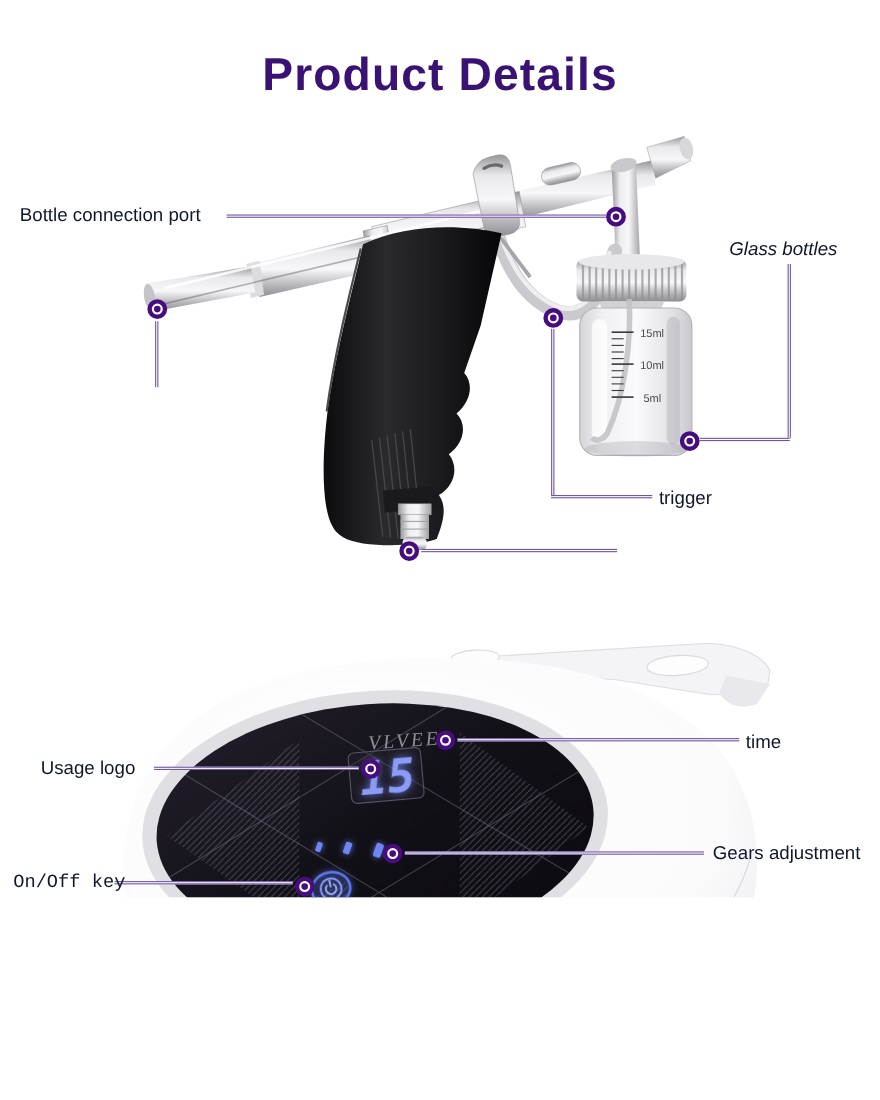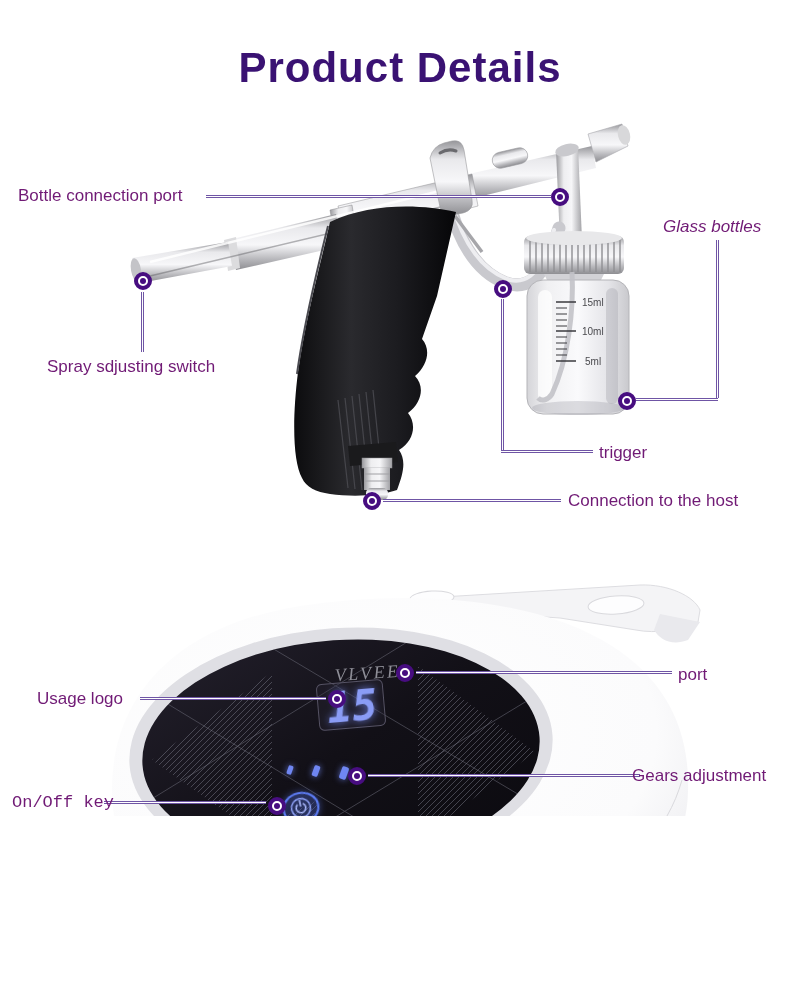--- a/index.html
+++ b/index.html
@@ -1,21 +1,21 @@
 <!DOCTYPE html>
 <html><head>
 <meta charset="utf-8">
 <style>
   html,body{margin:0;padding:0;background:#fff;}
   .stage{position:relative;width:800px;height:816px;background:#fff;overflow:hidden;
          font-family:"Liberation Sans",sans-serif;}
   .page-title{position:absolute;left:0;right:0;top:44px;text-align:center;
     font-size:42px;font-weight:bold;letter-spacing:1px;color:#3A1273;margin:0;}
   .scene{position:absolute;left:0;top:0;width:800px;height:1000px;z-index:1;}
-  .label{position:absolute;z-index:4;font-size:17px;line-height:20px;color:#701a75;white-space:nowrap;}
+  .label{position:absolute;z-index:4;font-size:17px;line-height:20px;color:#0f172a;white-space:nowrap;}
   .hline{position:absolute;z-index:3;height:3px;box-sizing:border-box;
     border-top:1px solid #6F55A5;border-bottom:1px solid #6F55A5;background:#fff;}
   .vline{position:absolute;z-index:3;width:3px;box-sizing:border-box;
     border-left:1px solid #6F55A5;border-right:1px solid #6F55A5;background:#fff;}
   .marker{position:absolute;z-index:5;width:18px;height:18px;border-radius:50%;
     background:#fff;border:4px solid #470D80;box-sizing:border-box;}
   .marker::after{content:"";position:absolute;left:2px;top:2px;width:6px;height:6px;
     border-radius:50%;background:#470D80;}
 </style>
 </head>
@@ -219,42 +219,40 @@
 
   <span class="label" style="left:18px;top:186px;">Bottle connection port</span>
   <div class="hline" style="left:206px;top:195px;width:345px;"></div>
   <div class="marker" style="left:551px;top:188px;"></div>
 
   <span class="label" style="left:663px;top:217px;font-style:italic;">Glass bottles</span>
   <div class="vline" style="left:716px;top:240px;height:158px;"></div>
   <div class="hline" style="left:636px;top:398px;width:82px;"></div>
   <div class="marker" style="left:618px;top:392px;"></div>
 
-  <span class="label" style="left:47px;top:357px;">Spray sdjusting switch</span>
   <div class="vline" style="left:141px;top:292px;height:60px;"></div>
   <div class="marker" style="left:134px;top:272px;"></div>
 
   <span class="label" style="left:599px;top:443px;">trigger</span>
   <div class="vline" style="left:501px;top:299px;height:153px;"></div>
   <div class="hline" style="left:501px;top:450px;width:92px;"></div>
   <div class="marker" style="left:494px;top:280px;"></div>
 
-  <span class="label" style="left:568px;top:491px;">Connection to the host</span>
   <div class="hline" style="left:383px;top:499px;width:178px;"></div>
   <div class="marker" style="left:363px;top:492px;"></div>
 
-  <span class="label" style="left:678px;top:665px;">port</span>
+  <span class="label" style="left:678px;top:665px;">time</span>
   <div class="hline" style="left:416px;top:671px;width:256px;"></div>
   <div class="marker" style="left:396px;top:664px;"></div>
 
   <span class="label" style="left:37px;top:689px;">Usage logo</span>
   <div class="hline" style="left:140px;top:697px;width:186px;"></div>
   <div class="marker" style="left:328px;top:690px;"></div>
 
-  <span class="label" style="left:632px;top:766px;">Gears adjustment</span>
+  <span class="label" style="left:648px;top:766px;">Gears adjustment</span>
   <div class="hline" style="left:368px;top:774px;width:272px;"></div>
   <div class="marker" style="left:348px;top:767px;"></div>
 
   <span class="label" style="left:12px;top:793px;font-family:Liberation Mono, monospace;">On/Off key</span>
   <div class="hline" style="left:104px;top:801px;width:162px;"></div>
   <div class="marker" style="left:268px;top:797px;"></div>
 
 </div>
 
 </body></html>

